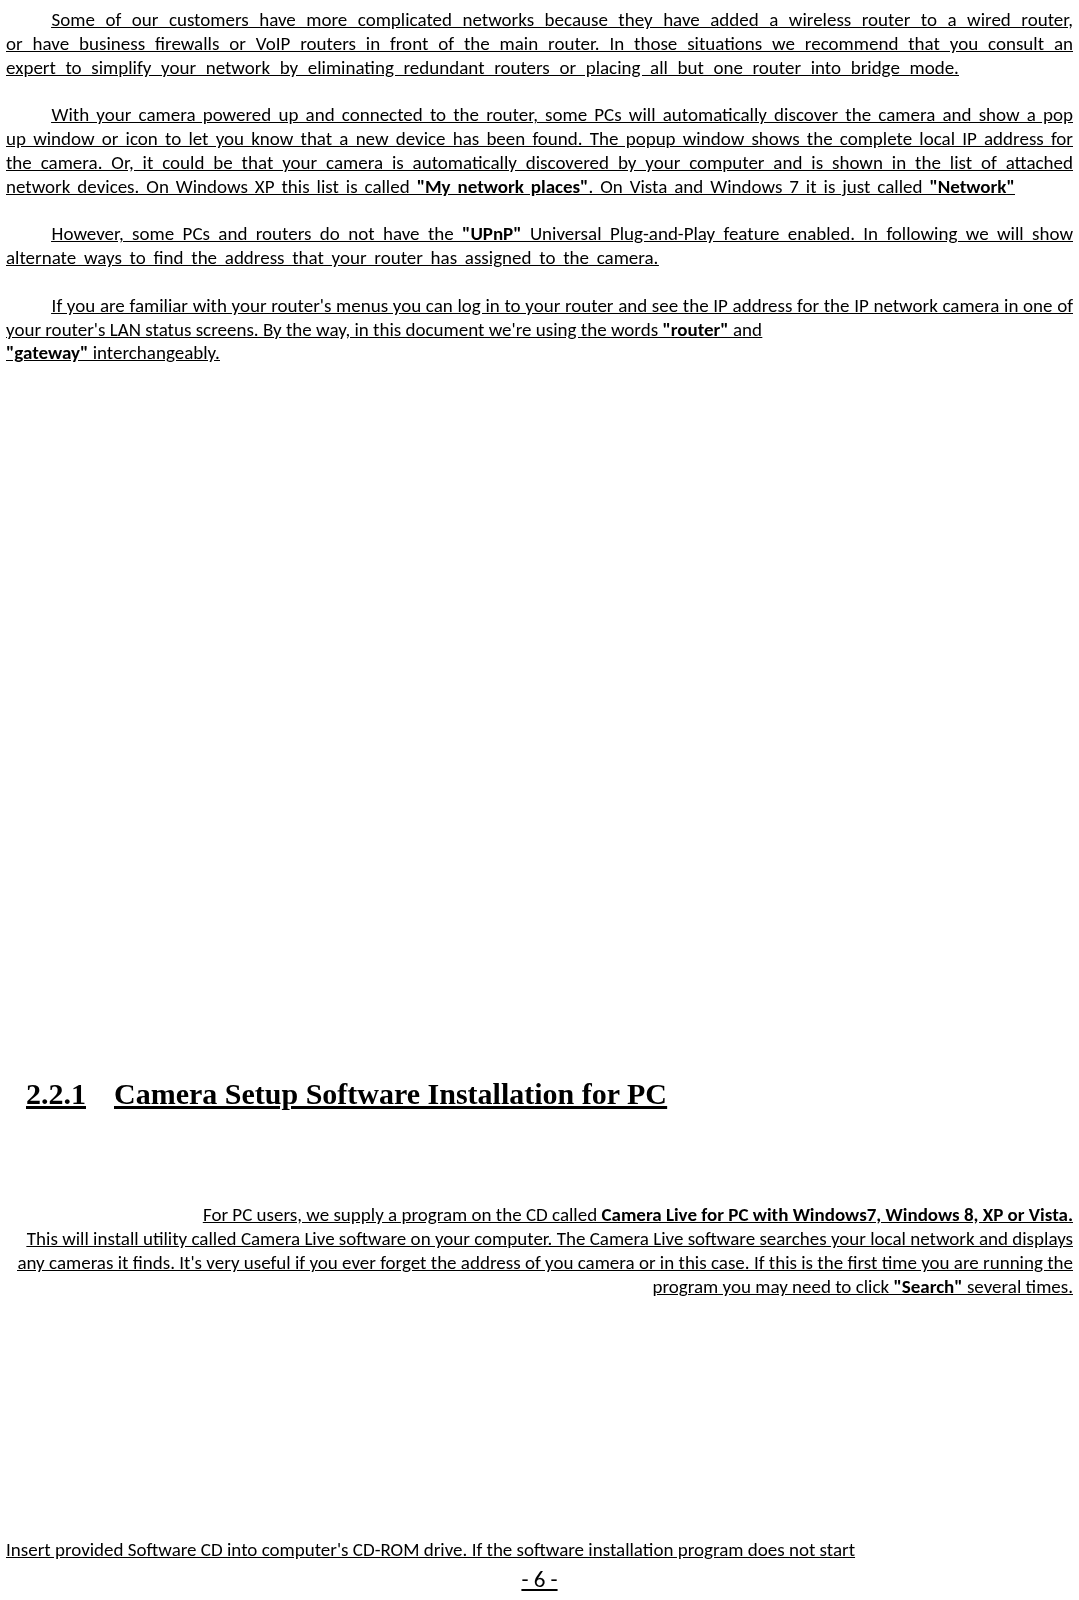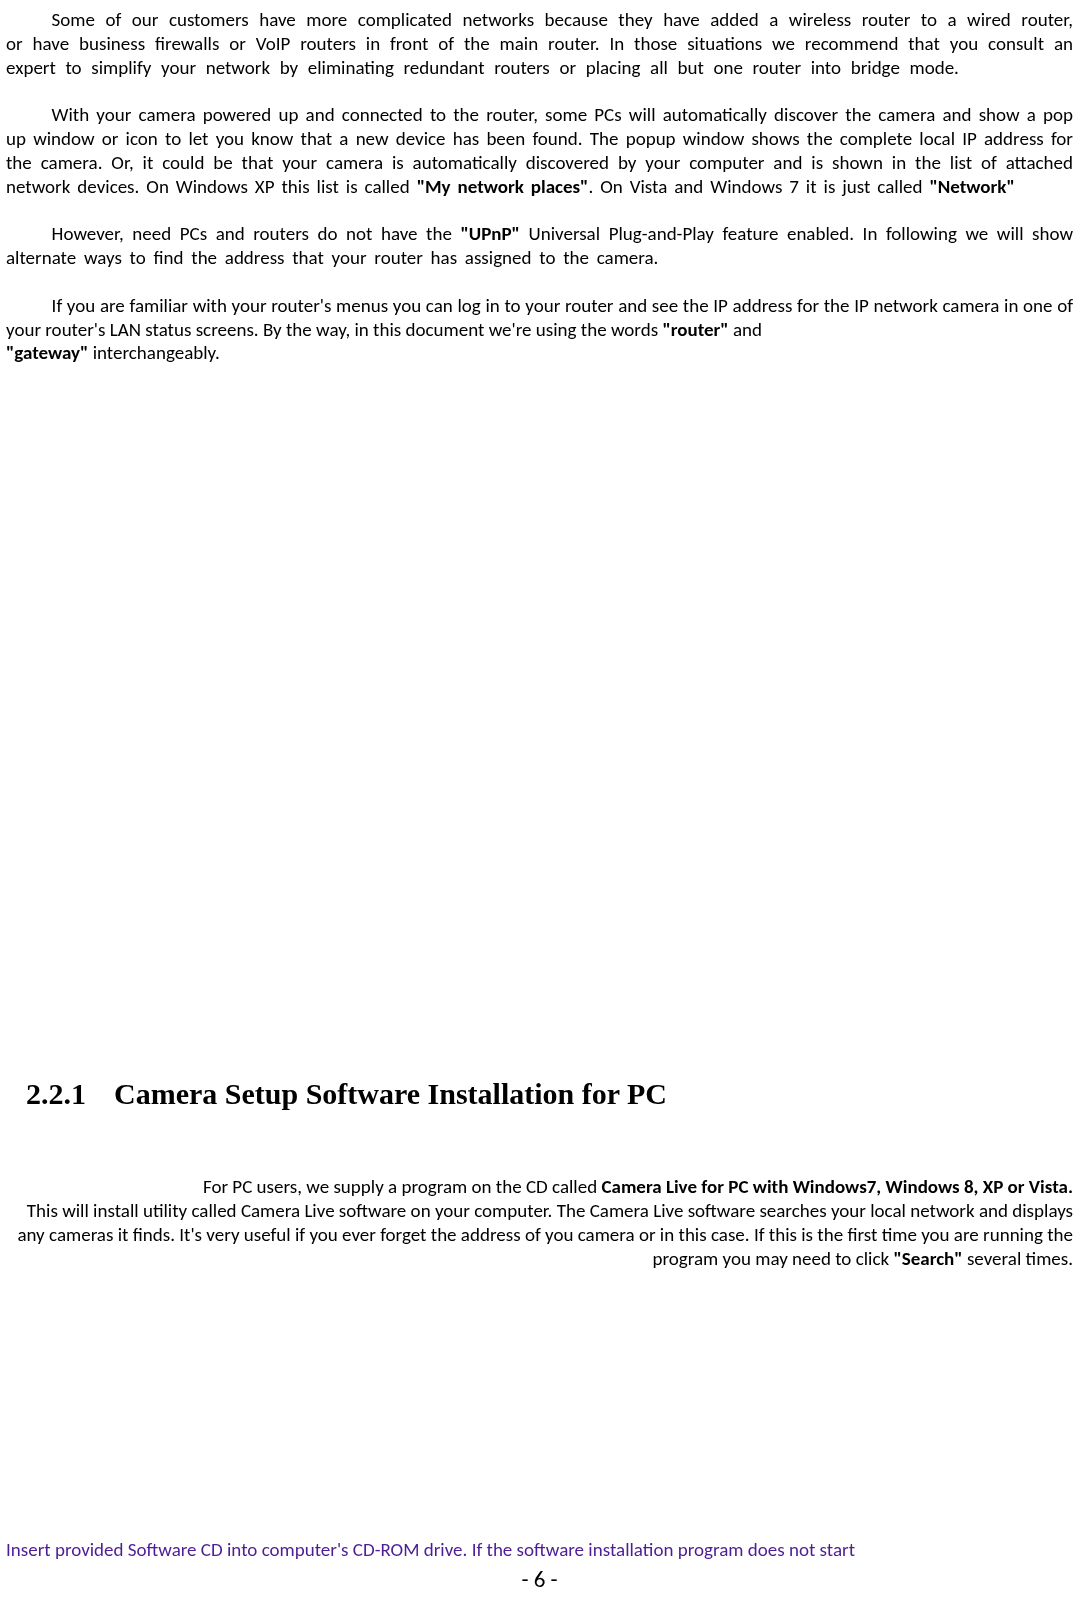--- a/index.html
+++ b/index.html
@@ -1,15 +1,15 @@
 <!DOCTYPE html>
 <html><head>
   <meta charset="utf-8">
   <style>
-    * { margin: 0; padding: 0; box-sizing: border-box; }
+    * { margin: 0; padding: 0; box-sizing: border-box; text-decoration: underline; }
     body {
       width: 1079px;
       height: 1600px;
       background: #fff;
       font-family: Calibri, "Segoe UI", Arial, sans-serif;
       font-size: 19px;
       line-height: 1.25;
       color: #000;
       padding: 0 6px 0 6px;
       position: relative;
@@ -19,30 +19,30 @@
       text-align: justify;
       margin-bottom: 24px;
     }
     .para .indent { display: inline-block; width: 2.4em; }
     .bold { font-weight: 700; }
     .sec-heading {
       font-family: "Times New Roman", Times, serif;
       font-size: 30px;
       font-weight: 700;
       margin-top: 710px;
-      margin-bottom: 62px;
+      margin-bottom: 90px;
       padding-left: 20px;
     }
     .sec-num { display: inline-block; margin-right: 28px; }
     .para2 {
       text-align: right;
       line-height: 1.28;
     }
     .blue-note {
-      color: #4c1d95;
+      color: #000000;
       position: absolute;
       bottom: 38px;
       left: 6px;
       right: 6px;
       font-size: 19px;
     }
     .page-num {
       position: absolute;
       bottom: 6px;
       left: 0;
@@ -62,21 +62,21 @@
 
   <div class="para j1">
     <span class="indent"></span><span>Some of our customers have more complicated networks because they have added a wireless router to a wired router, or have business firewalls or VoIP routers in front of the main router. In those situations we recommend that you consult an expert to simplify your network by eliminating redundant routers or placing all but one router into bridge mode.</span>
   </div>
 
   <div class="para">
     <span class="indent"></span><span class="j2">With your camera powered up and connected to the router, some PCs will automatically discover the camera and show a pop up window or icon to let you know that a new device has been found. The popup window shows the complete local IP address for the camera. Or, it could be that your camera is automatically discovered by your computer and is shown in the list of attached network devices. On Windows XP this list is called </span><span class="bold j2">"My network places"</span><span class="j2">. On Vista and Windows 7 it is just called </span><span class="bold">"Network"</span>
   </div>
 
   <div class="para">
-    <span class="indent"></span><span class="j4">However, need PCs and routers do not have the </span><span class="bold j4">"UPnP"</span><span class="j4"> Universal Plug-and-Play feature enabled. In following we will show alternate ways to find the address that your router has assigned to the camera.</span>
+    <span class="indent"></span><span class="j4">However, some PCs and routers do not have the </span><span class="bold j4">"UPnP"</span><span class="j4"> Universal Plug-and-Play feature enabled. In following we will show alternate ways to find the address that your router has assigned to the camera.</span>
   </div>
 
   <div class="para j5">
     <span class="indent"></span><span>If you are familiar with your router's menus you can log in to your router and see the IP address for the IP network camera in one of your router's LAN status screens. By the way, in this document we're using the words </span><span class="bold">"router"</span><span> and </span><br><span class="bold">"gateway"</span><span> interchangeably.</span>
   </div>
 
   <div class="sec-heading">
     <span class="sec-num">2.2.1</span><span>Camera Setup Software Installation for PC</span>
   </div>
 

